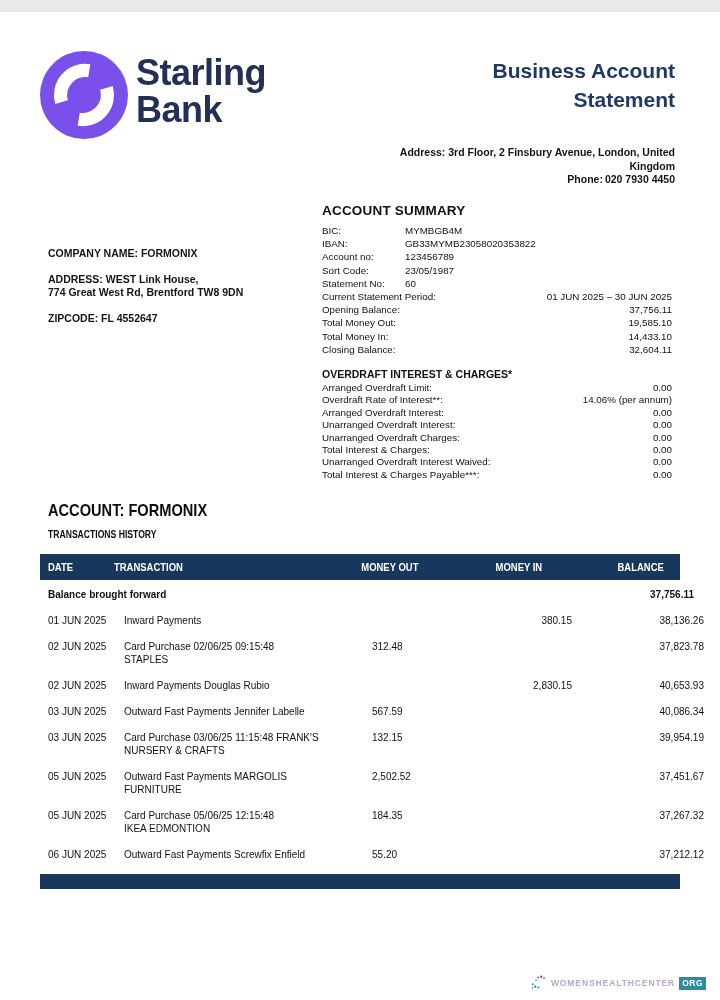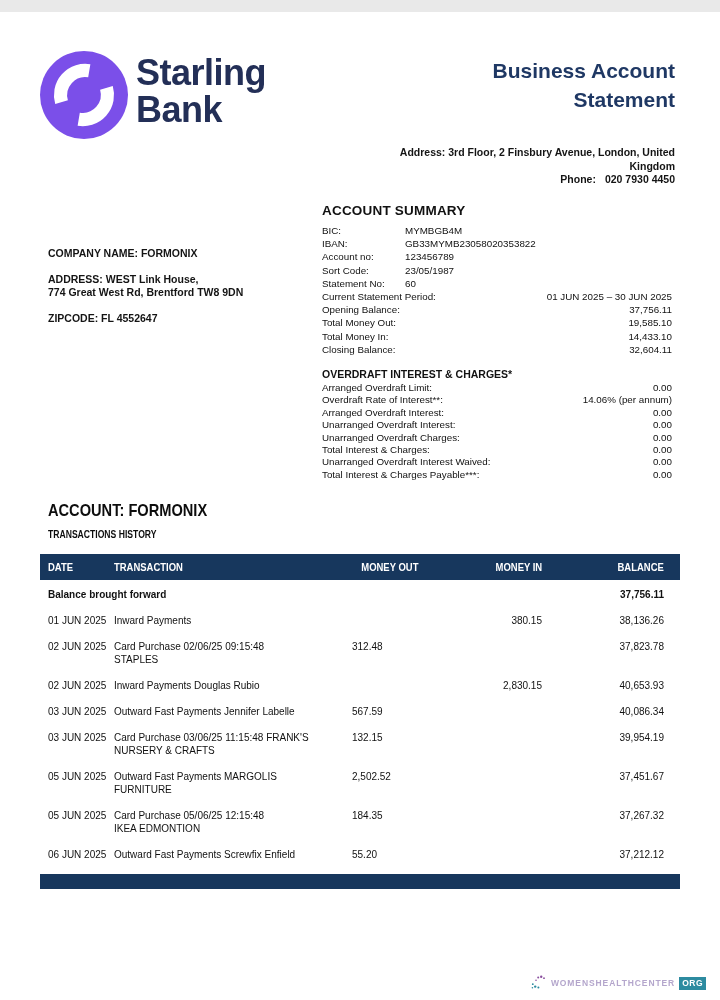--- a/index.html
+++ b/index.html
@@ -25,21 +25,21 @@
     text-align: right;
     font-size: 21px; font-weight: bold; line-height: 29px;
     color: #1f3864;
   }
   .hdr-address {
     position: absolute; right: 45px; top: 134px;
     text-align: right;
     font-size: 10.5px; font-weight: bold; line-height: 13.5px;
     color: #141414;
   }
-  .hdr-phone-row { display: flex; justify-content: flex-end; gap: 9px; align-items: flex-end; }
+  .hdr-phone-row { display: flex; justify-content: flex-end; gap: 2px; align-items: flex-end; }
 
   
   .company {
     position: absolute; left: 48px; top: 235px; width: 260px;
     font-size: 10.5px; font-weight: bold; line-height: 13px; color: #141414;
   }
   .company .gap { height: 13px; }
 
   
   .summary { position: absolute; left: 322px; top: 191px; width: 350px; }
@@ -65,21 +65,21 @@
   .t-head {
     background: #17375d; color: #ffffff;
     height: 26px; align-items: center;
     font-size: 11px; font-weight: bold;
   }
   .col-date { width: 74px; flex: none; padding-left: 8px; }
   .col-tx   { width: 238px; flex: none; white-space: pre-line; }
   .col-out  { width: 95px; flex: none; text-align: left; }
   .col-in   { width: 95px; flex: none; text-align: right; }
   .col-bal  { width: 122px; flex: none; text-align: right; }
-  .t-body-row { font-size: 10px; line-height: 13px; color: #111; padding: 7px 0 6px 0; }
+  .t-body-row { font-size: 10px; line-height: 13px; color: #111; padding: 7px 0 6px 0; gap: 10px; }
   .t-body-row.opening { font-weight: bold; padding: 8px 0 6px 0; }
   .t-bottom-bar { height: 15px; background: #17375d; margin-top: 7px; }
 
   
   .footer-mark {
     position: absolute; right: 14px; top: 963px;
     display: flex; align-items: center; gap: 4px;
   }
   .wm-text { font-size: 8.5px; letter-spacing: 0.9px; color: #b4a6cc; font-weight: bold; }
   .wm-badge {

